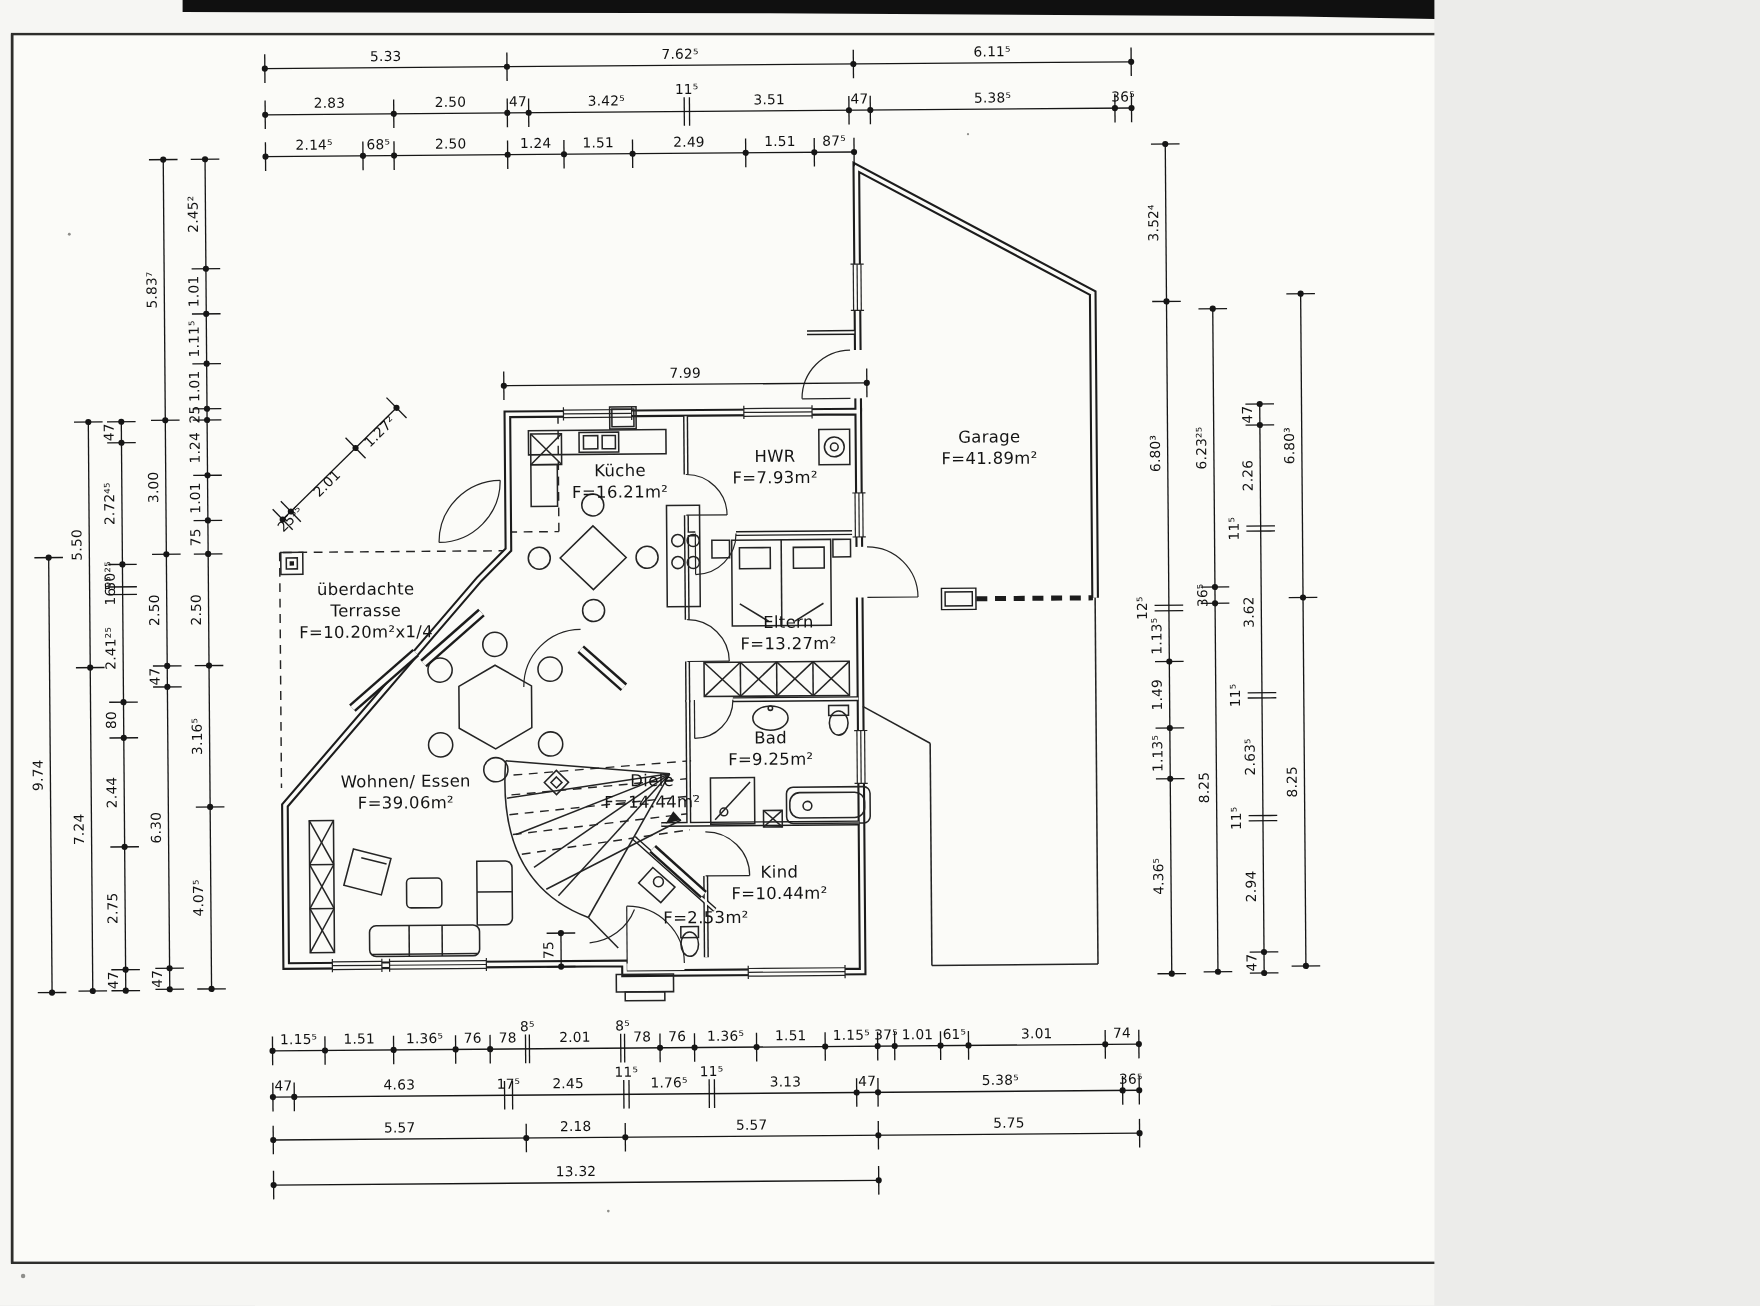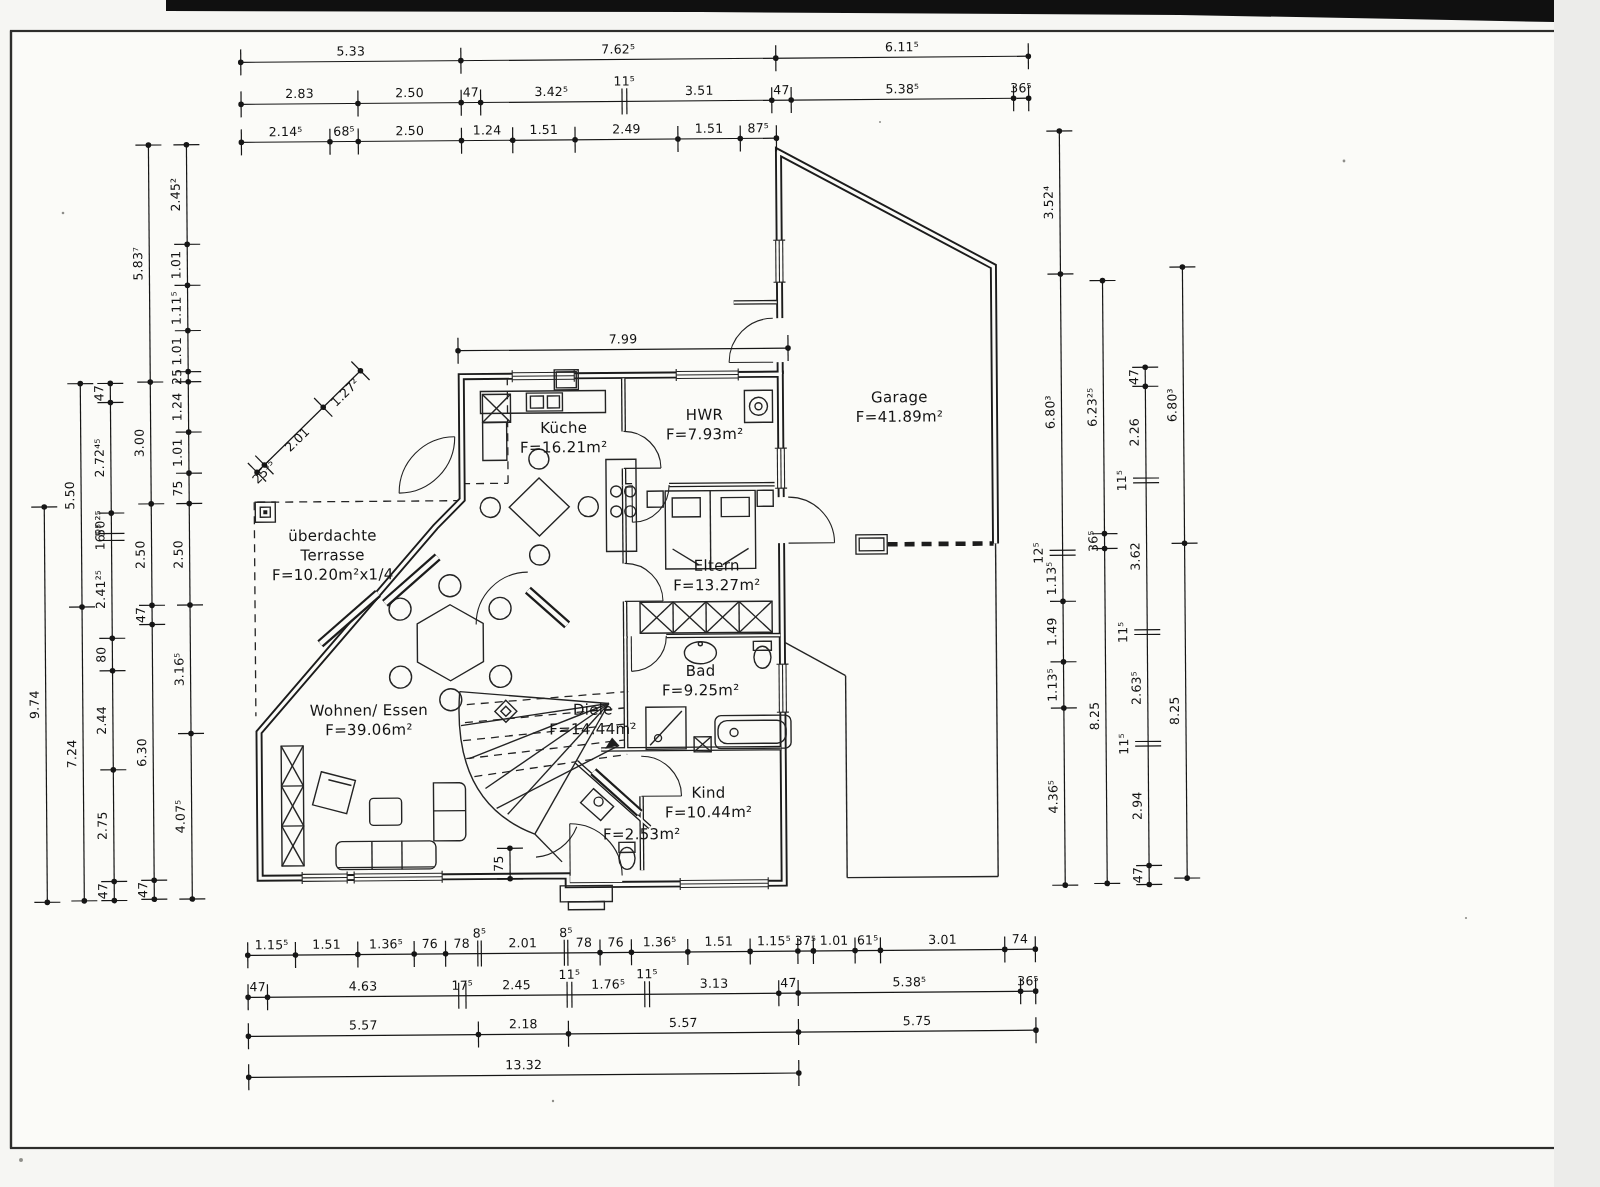--- a/index.html
+++ b/index.html
@@ -1,16 +1,16 @@
 <!DOCTYPE html>
 <html><head>
 <meta charset="utf-8">
 <style>
   html,body{margin:0;padding:0;background:#ececea;}
-  .page{position:relative;width:1554px;height:1187px;background:#f6f6f3;overflow:hidden;
+  .page{position:relative;width:1304px;height:1187px;background:#f6f6f3;overflow:hidden;
         font-family:"DejaVu Sans",sans-serif;}
   svg{display:block;}
   .paper{fill:#fbfbf8;}
   .frame{fill:none;stroke:#2e2e2c;stroke-width:2.2;}
   .scanbar{fill:#101010;}
   .wall7{stroke:#1c1c1c;stroke-width:7;fill:none;stroke-linejoin:miter;}
   .wall7c{stroke:#fbfbf8;stroke-width:3.2;fill:none;stroke-linejoin:miter;}
   .wall5{stroke:#1c1c1c;stroke-width:4.6;fill:none;}
   .wall5c{stroke:#fbfbf8;stroke-width:2;fill:none;}
   .thin{stroke:#242424;stroke-width:1.4;fill:none;}

